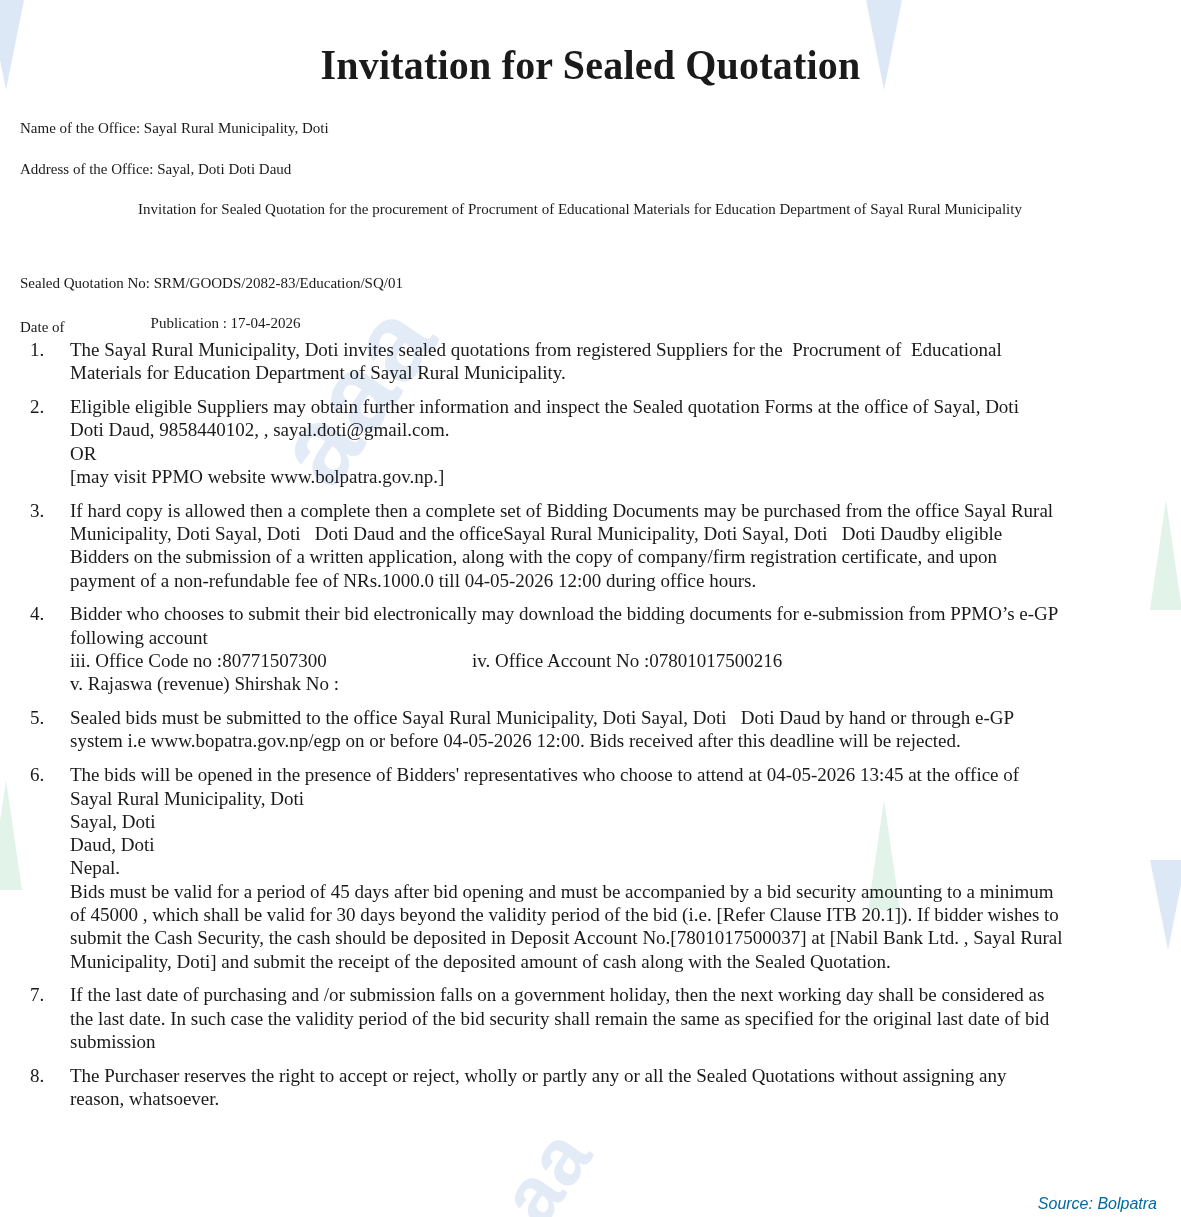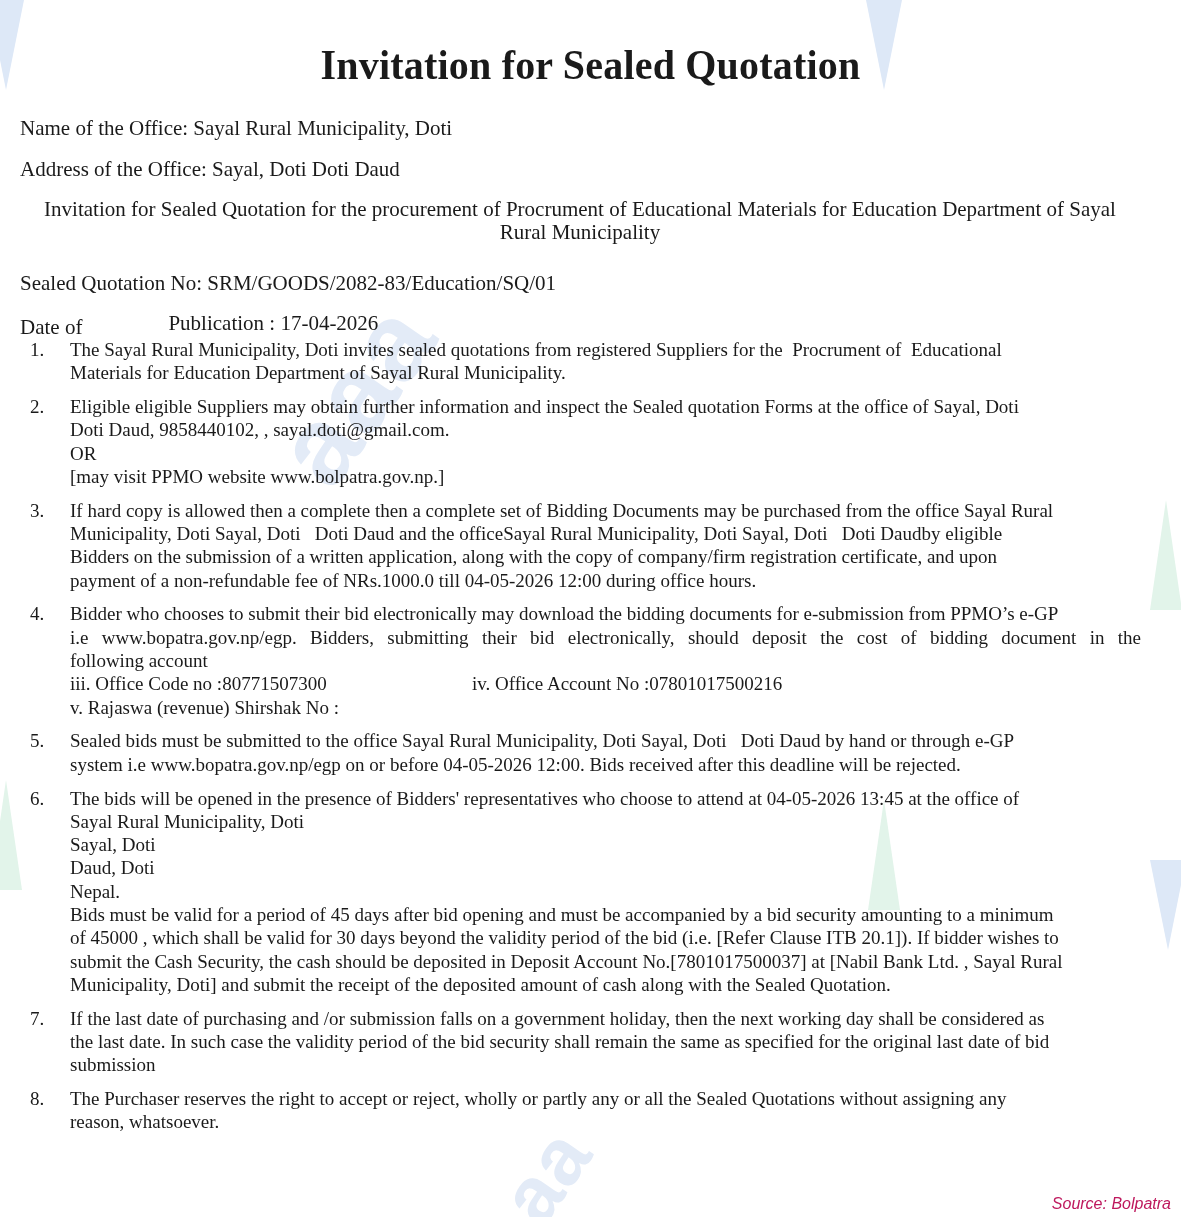--- a/index.html
+++ b/index.html
@@ -9,32 +9,32 @@
   }
   .wm { position:absolute; pointer-events:none; }
   .wm-arrow-blue { width:0; height:0; border-left:18px solid transparent; border-right:18px solid transparent; border-top:90px solid #dde8f7; }
   .wm-arrow-green { width:0; height:0; border-left:16px solid transparent; border-right:16px solid transparent; border-bottom:110px solid #e2f4ea; }
   .wm-text { font-family:"Liberation Sans",sans-serif; font-weight:bold; color:#e3ebf7; font-size:110px; transform:rotate(-55deg); letter-spacing:2px; }
   .title {
     position:absolute; top:14px; left:0; width:1181px; text-align:center;
     font-size:40px; font-weight:bold; letter-spacing:0.2px;
     transform:scaleY(1.05);
   }
-  .meta { position:absolute; left:20px; font-size:21px; line-height:23px; }
+  .meta { position:absolute; left:20px; font-size:15px; line-height:23px; }
   .meta.wide { width:1120px;text-align:center; }
   .pub-gap { display:inline-block; width:86px; }
   ol.items { position:absolute; left:0; top:338px; margin:0; padding:0; list-style:none; width:1181px; }
   ol.items li { position:relative; padding-left:70px; padding-right:40px; font-size:19px; line-height:23.3px; margin-bottom:10.5px; }
   .num { position:absolute; left:30px; top:0; }
   .line { display:block; white-space:pre; }
   .justify { text-align:justify; text-align-last:justify; display:block; }
   .acc-row { display:block; white-space:pre; }
   .source {
-    position:absolute; right:10px; top:1195px; font-family:"Liberation Sans",sans-serif;
-    font-style:italic; font-size:16px; color:#be185d;
+    position:absolute; right:24px; top:1195px; font-family:"Liberation Sans",sans-serif;
+    font-style:italic; font-size:16px; color:#0369a1;
   }
 </style>
 </head>
 <body>
 
 <div class="wm wm-arrow-blue" style="left:866px;top:0px;"></div>
 <div class="wm wm-arrow-blue" style="left:-12px;top:0px;"></div>
 <div class="wm wm-arrow-green" style="left:1150px;top:500px;"></div>
 <div class="wm wm-arrow-green" style="left:-10px;top:780px;"></div>
 <div class="wm wm-arrow-green" style="left:868px;top:800px;"></div>
@@ -68,21 +68,20 @@
   <li>
     <span class="num">3.</span>
     <span class="line">If hard copy is allowed then a complete then a complete set of Bidding Documents may be purchased from the office Sayal Rural</span>
     <span class="line">Municipality, Doti Sayal, Doti   Doti Daud and the officeSayal Rural Municipality, Doti Sayal, Doti   Doti Daudby eligible</span>
     <span class="line">Bidders on the submission of a written application, along with the copy of company/firm registration certificate, and upon</span>
     <span class="line">payment of a non-refundable fee of NRs.1000.0 till 04-05-2026 12:00 during office hours.</span>
   </li>
   <li>
     <span class="num">4.</span>
     <span class="line">Bidder who chooses to submit their bid electronically may download the bidding documents for e-submission from PPMO’s e-GP</span>
-    <span class="justify">i.e www.bopatra.gov.np/egp. Bidders, submitting their bid electronically,  should  deposit  the  cost  of  bidding  document  in  the</span>
     <span class="line">following account</span>
     <span class="acc-row"><span style="display:inline-block;width:402px;">iii. Office Code no :80771507300</span><span>iv. Office Account No :07801017500216</span></span>
     <span class="acc-row">v. Rajaswa (revenue) Shirshak No :</span>
   </li>
   <li>
     <span class="num">5.</span>
     <span class="line">Sealed bids must be submitted to the office Sayal Rural Municipality, Doti Sayal, Doti   Doti Daud by hand or through e-GP</span>
     <span class="line">system i.e www.bopatra.gov.np/egp on or before 04-05-2026 12:00. Bids received after this deadline will be rejected.</span>
   </li>
   <li>

